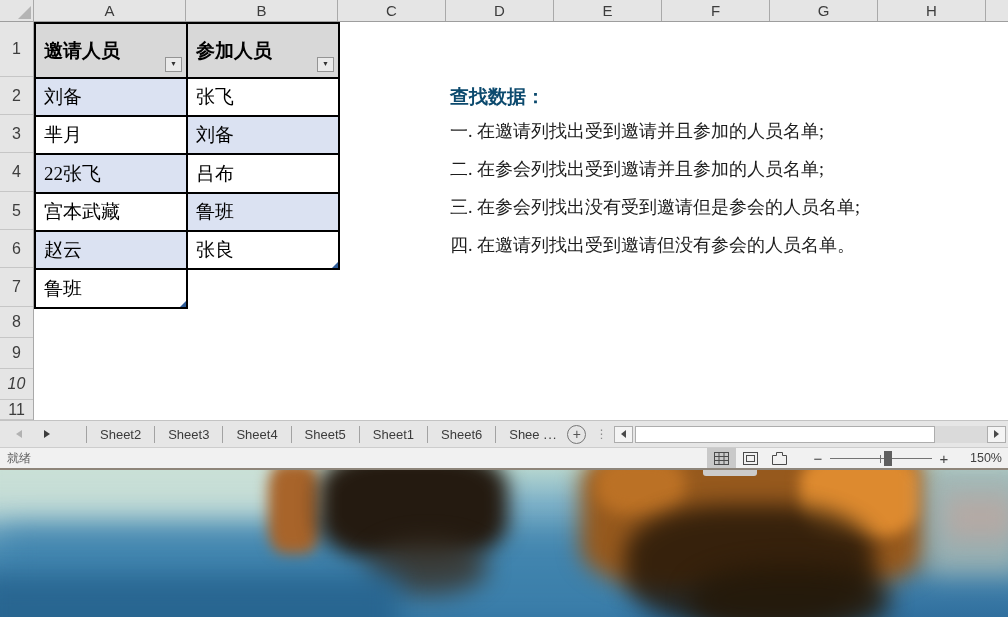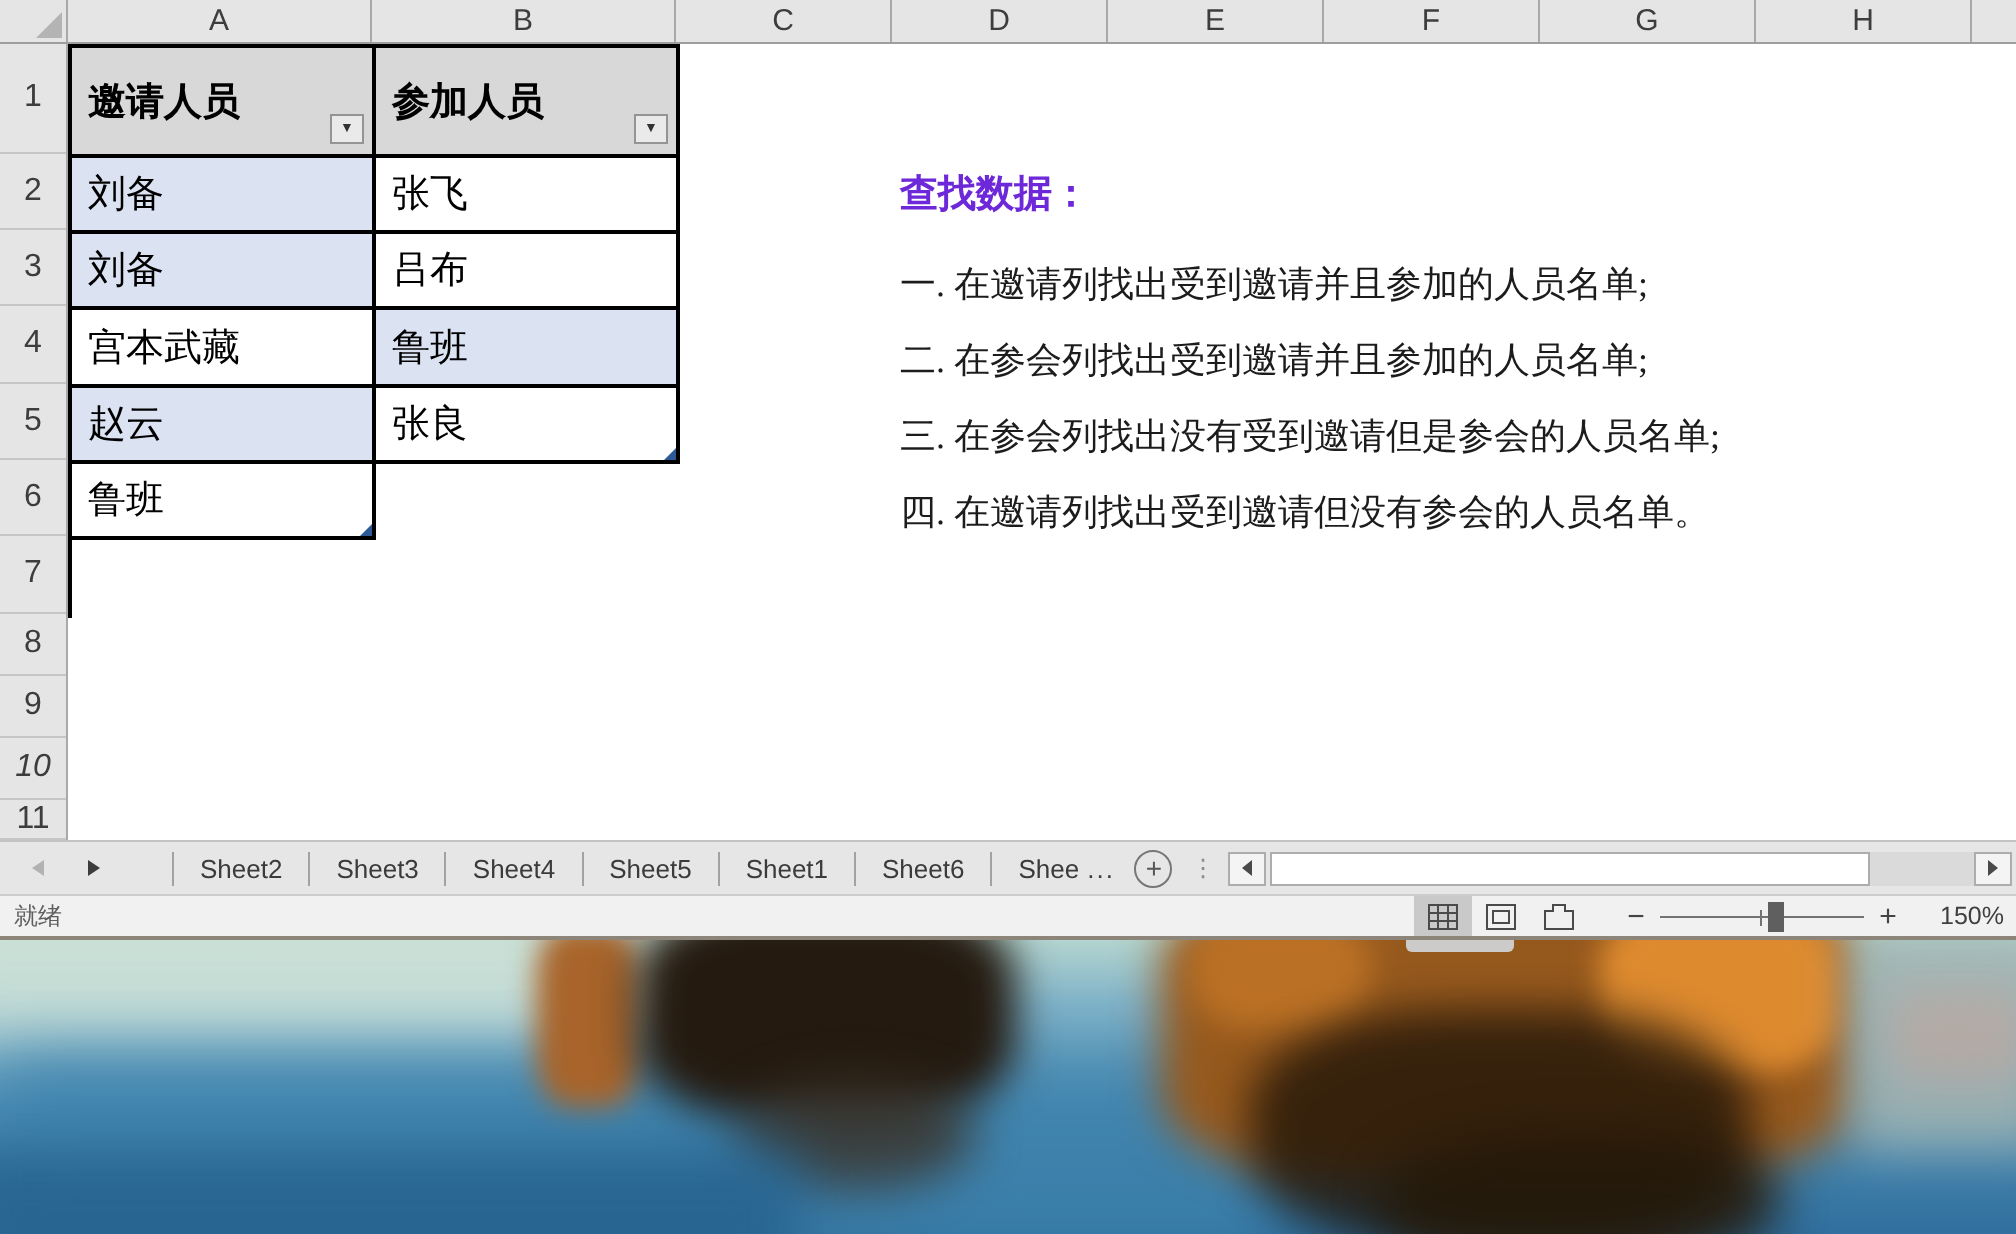--- a/index.html
+++ b/index.html
@@ -39,21 +39,21 @@
   .tcell.th { background:#d8d8d8; font-weight:bold; }
   .tcell.band { background:#dbe2f2; }
   .filter-btn { position:absolute; right:4px; bottom:5px; width:17px; height:15px;
     background:#eaeaea; border:1px solid #949494; display:flex;
     align-items:center; justify-content:center; }
   .filter-btn span { font-size:7px; color:#333; line-height:1; }
   .handle { position:absolute; right:0; bottom:0; width:6px; height:6px;
     background:#2e5b97; clip-path:polygon(100% 0,100% 100%,0 100%); }
 
   .notes { position:absolute; left:416px; top:62px; font-family:"Liberation Serif", serif; }
-  .notes-title { font-size:19px; font-weight:bold; color:#6d28d9; margin-bottom:13px; }
+  .notes-title { font-size:19px; font-weight:bold; color:#0c4a6e; margin-bottom:2px; }
   .note-line { font-size:18px; color:#1c1c1c; line-height:38px; white-space:nowrap; }
 
   
   .tabbar { position:absolute; left:0; top:420px; width:1008px; height:27px;
     background:#e6e6e6; border-top:1px solid #c3c3c3; display:flex;
     align-items:center; font-size:13px; color:#3b3b3b; }
   .nav-arrow { width:0; height:0; flex:0 0 auto; }
   .nav-arrow.left { margin-left:16px; border-top:4px solid transparent;
     border-bottom:4px solid transparent; border-right:6px solid #b2b2b2; }
   .nav-arrow.right { margin-left:22px; border-top:4px solid transparent;
@@ -154,21 +154,23 @@
   <div class="content">
     <div class="xl-table" id="xlTable">
         <div class="tcell th">邀请人员<div class="filter-btn">
             <span>▼</span>
           </div></div>
         <div class="tcell th">参加人员<div class="filter-btn">
             <span>▼</span>
           </div></div>
         <div class="tcell band">刘备</div>
         <div class="tcell">张飞</div>
+        <div class="tcell">芈月</div>
         <div class="tcell band">刘备</div>
+        <div class="tcell band">22张飞</div>
         <div class="tcell">吕布</div>
         <div class="tcell">宫本武藏</div>
         <div class="tcell band">鲁班</div>
         <div class="tcell band">赵云</div>
         <div class="tcell">张良<div class="handle"></div></div>
         <div class="tcell">鲁班<div class="handle"></div></div>
       </div>
     <div class="notes">
       <div class="notes-title">查找数据：</div>
       <div id="noteLines">

